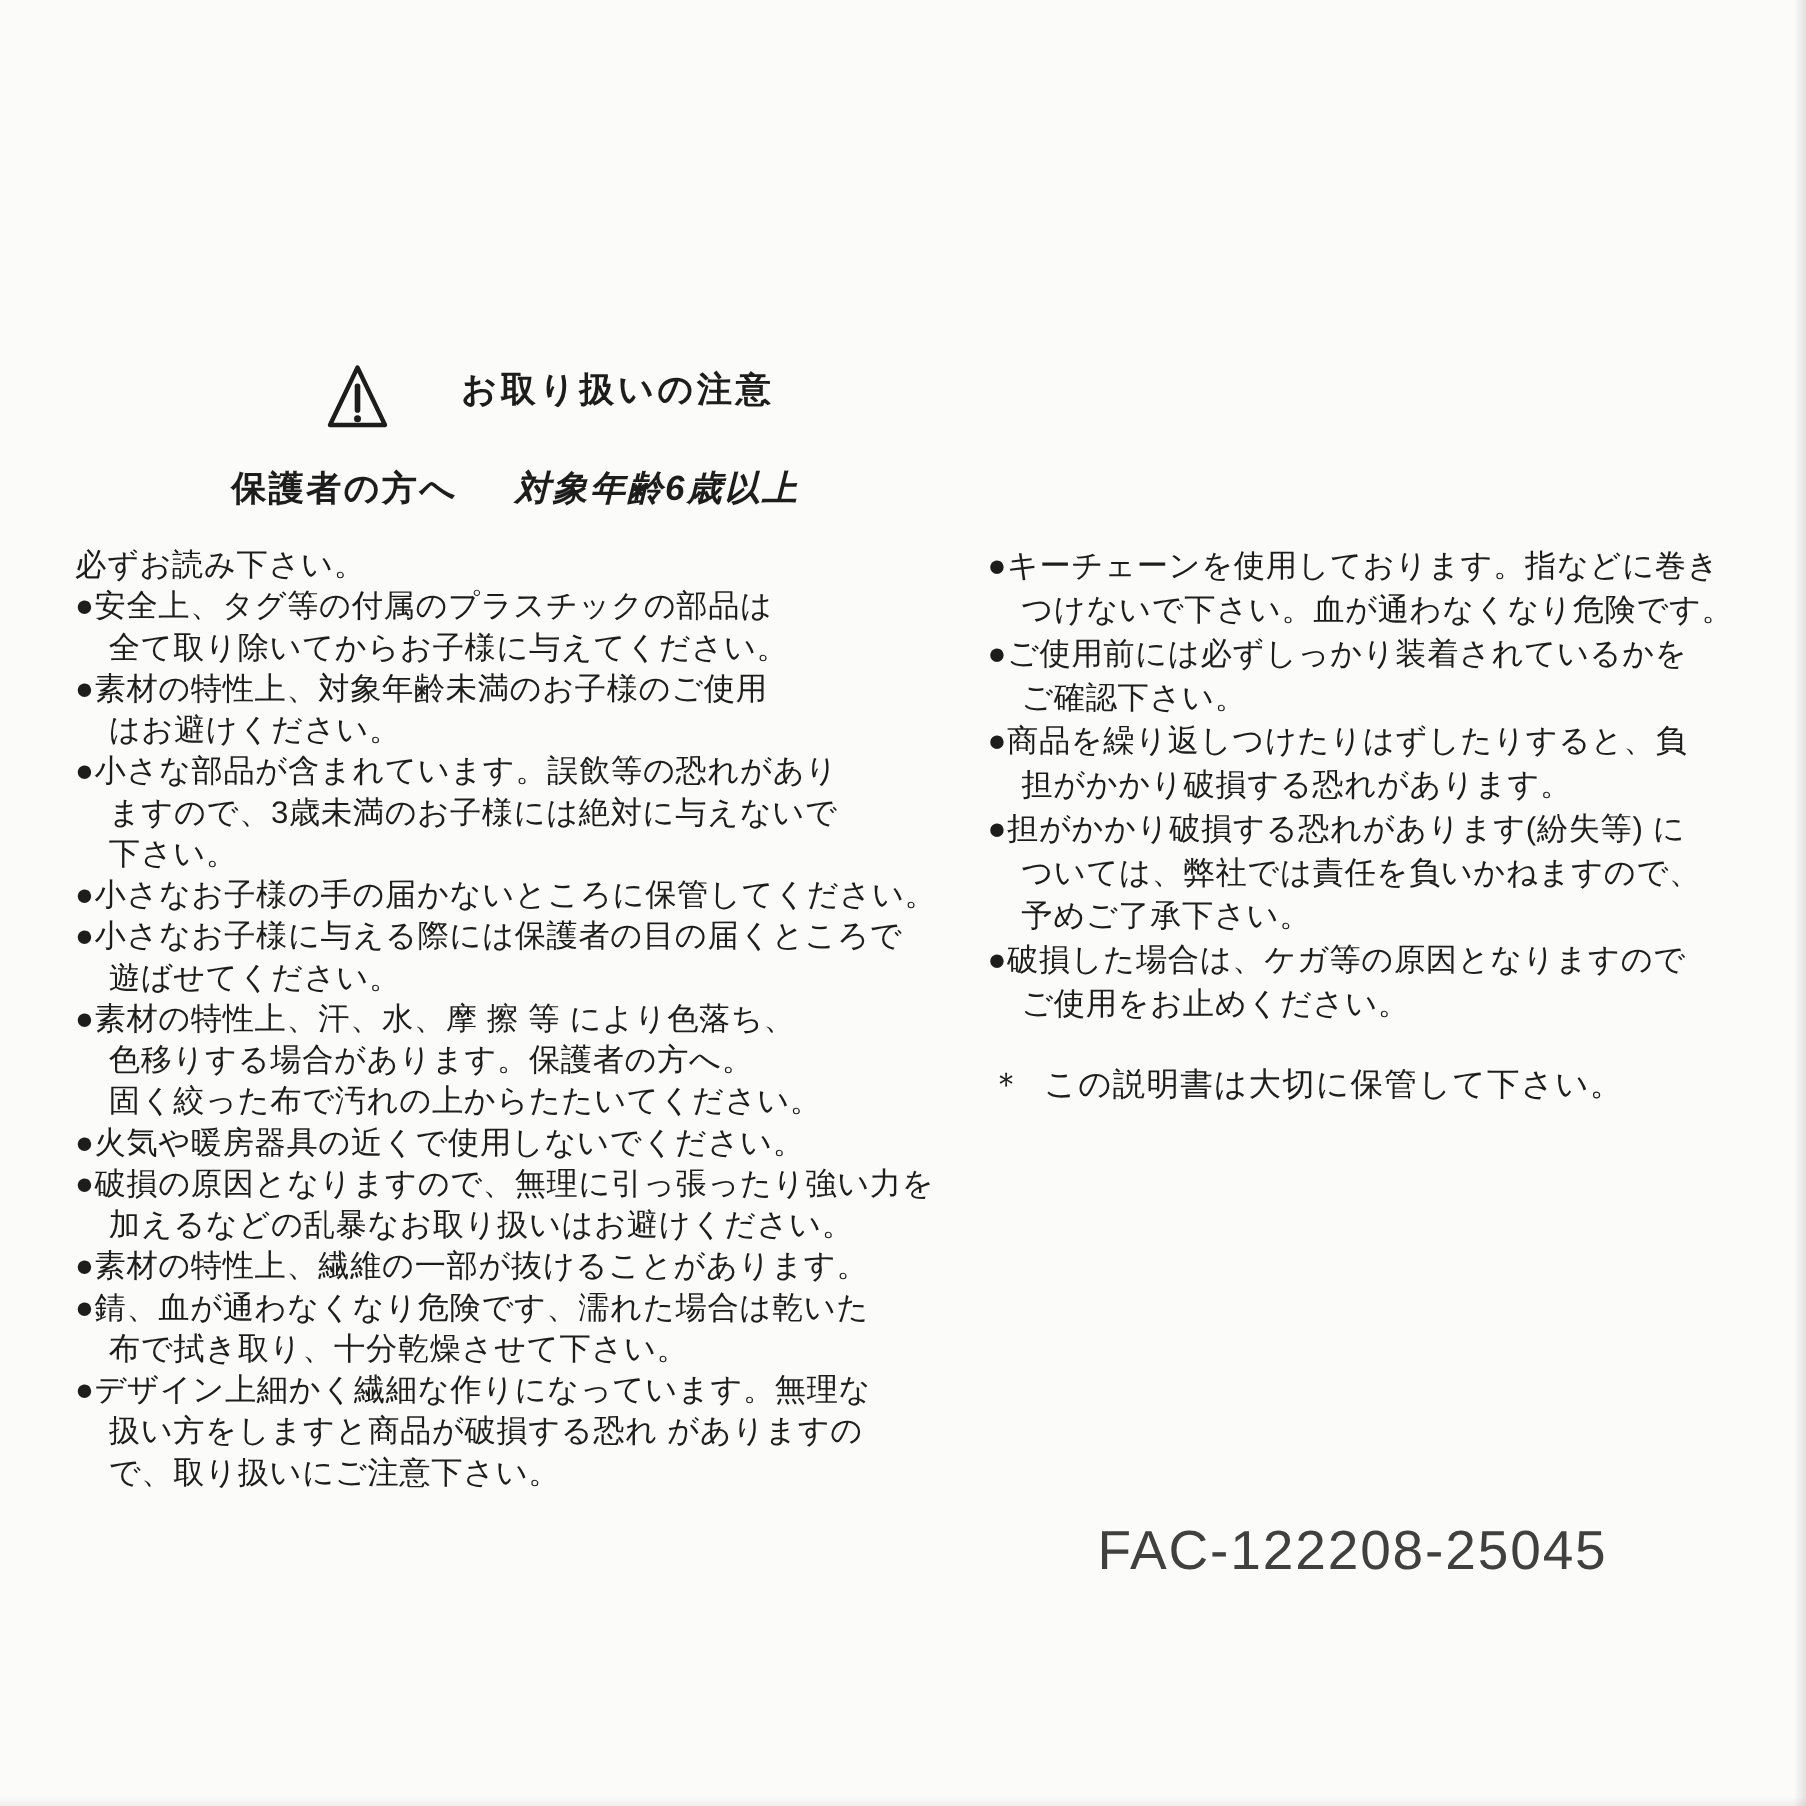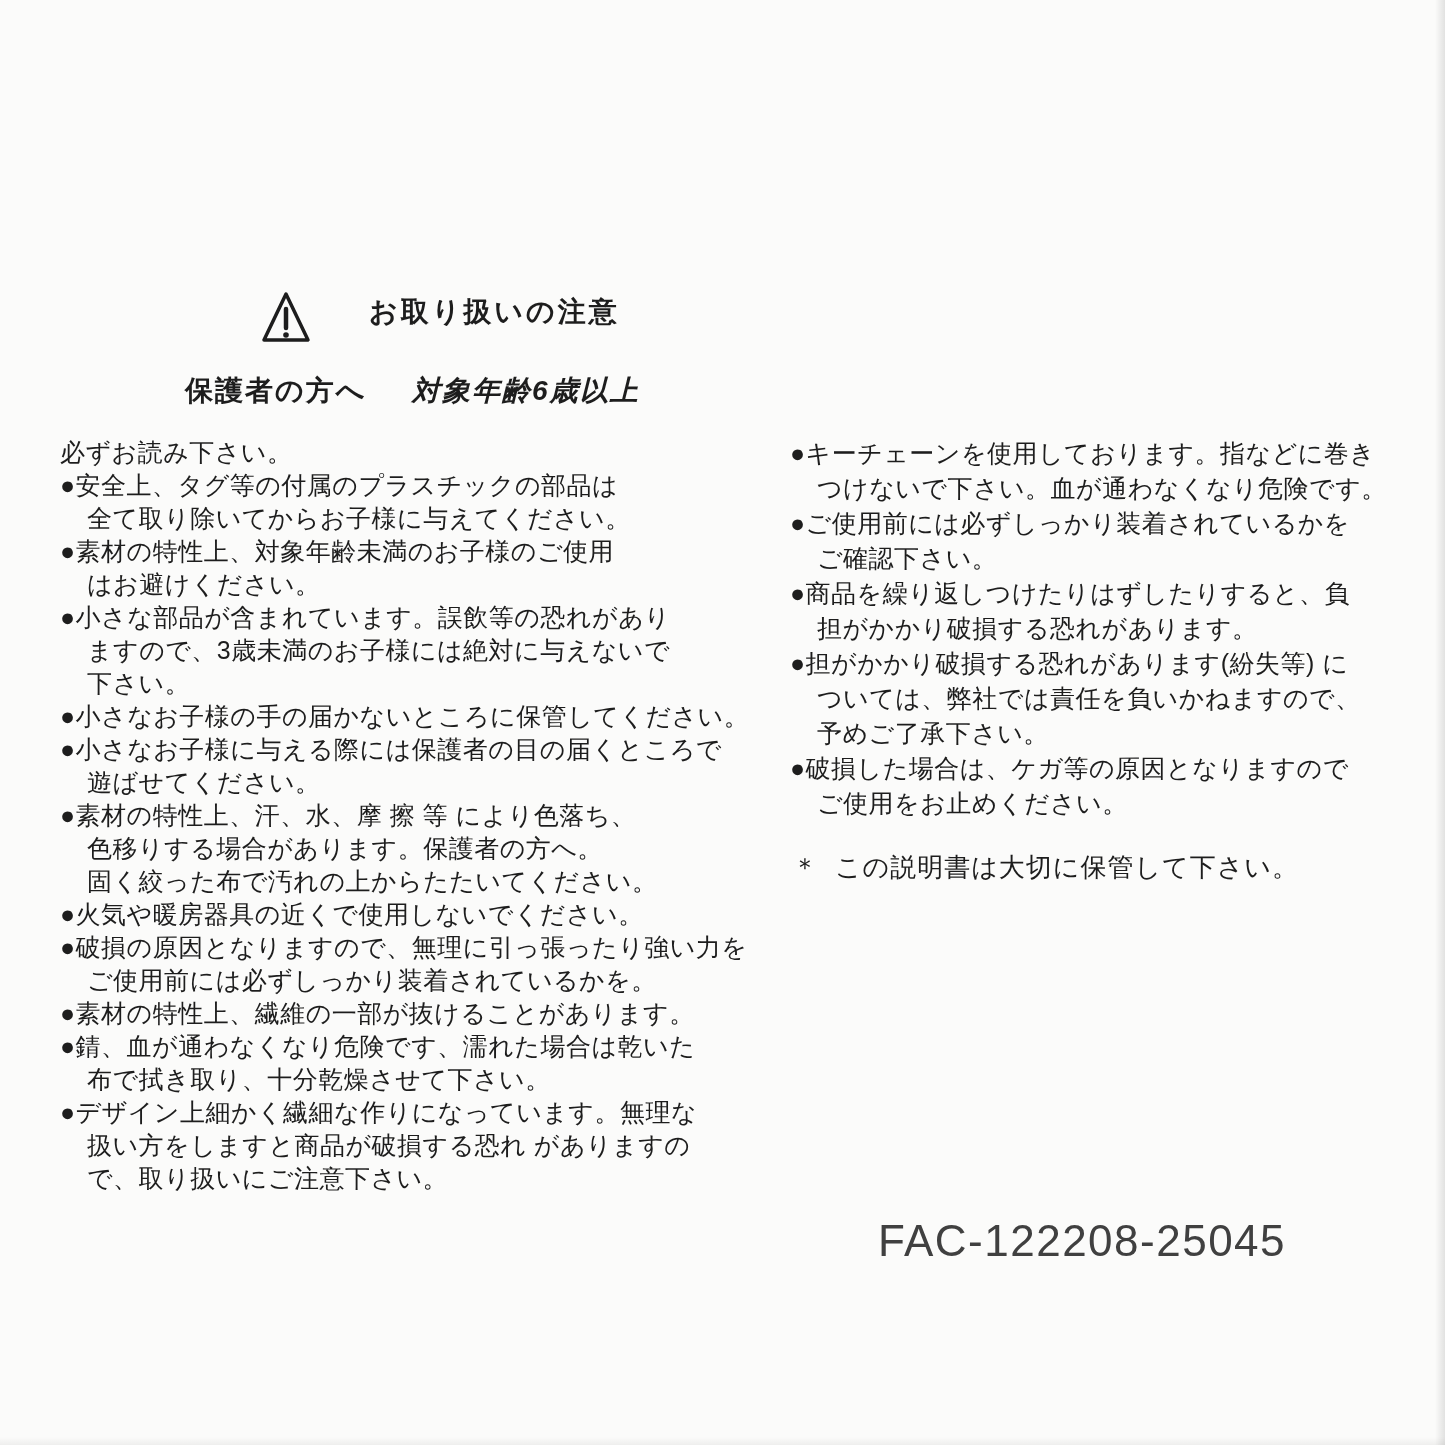--- a/index.html
+++ b/index.html
@@ -77,21 +77,21 @@
     <div class="line indent">ますので、3歳未満のお子様には絶対に与えないで</div>
     <div class="line indent">下さい。</div>
     <div class="line">●小さなお子様の手の届かないところに保管してください。</div>
     <div class="line">●小さなお子様に与える際には保護者の目の届くところで</div>
     <div class="line indent">遊ばせてください。</div>
     <div class="line">●素材の特性上、汗、水、摩 擦 等 により色落ち、</div>
     <div class="line indent">色移りする場合があります。保護者の方へ。</div>
     <div class="line indent">固く絞った布で汚れの上からたたいてください。</div>
     <div class="line">●火気や暖房器具の近くで使用しないでください。</div>
     <div class="line">●破損の原因となりますので、無理に引っ張ったり強い力を</div>
-    <div class="line indent">ご使用前には必ずしっかり装着されているかを。</div>
+    <div class="line indent">加えるなどの乱暴なお取り扱いはお避けください。</div>
     <div class="line">●素材の特性上、繊維の一部が抜けることがあります。</div>
     <div class="line">●錆、血が通わなくなり危険です、濡れた場合は乾いた</div>
     <div class="line indent">布で拭き取り、十分乾燥させて下さい。</div>
     <div class="line">●デザイン上細かく繊細な作りになっています。無理な</div>
     <div class="line indent">扱い方をしますと商品が破損する恐れ がありますの</div>
     <div class="line indent">で、取り扱いにご注意下さい。</div>
   </div>
 
   <div class="col col-right">
     <div class="line">●キーチェーンを使用しております。指などに巻き</div>

